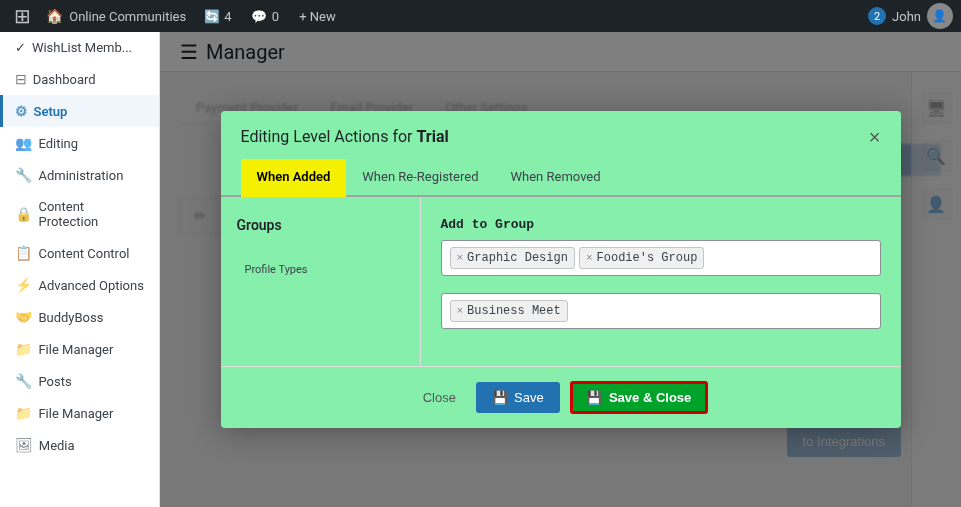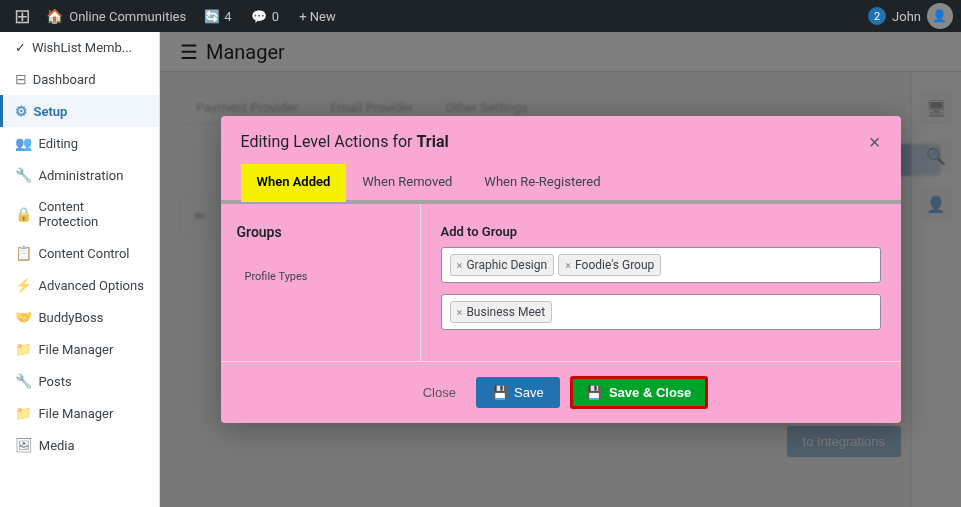--- a/index.html
+++ b/index.html
@@ -83,21 +83,21 @@
     .modal-overlay {
       position: absolute;
       top: 0; left: 0; right: 0; bottom: 0;
       background: rgba(0,0,0,0.5);
       display: flex;
       align-items: center;
       justify-content: center;
       z-index: 50;
     }
     .modal {
-      background: #f9a8d4;
+      background: #86efac;
       border-radius: 4px;
       width: 680px;
       max-height: 430px;
       box-shadow: 0 5px 30px rgba(0,0,0,0.3);
       display: flex;
       flex-direction: column;
     }
     .modal-header {
       padding: 16px 20px 0;
       border-bottom: none;
@@ -106,21 +106,21 @@
       align-items: flex-start;
     }
     .modal-title { font-size: 16px; color: #1d2327; }
     .modal-title strong { font-weight: 700; }
     .modal-close { background: none; border: none; font-size: 20px; color: #555; cursor: pointer; line-height: 1; }
 
     
     .modal-tabs {
       display: flex;
       padding: 0 20px;
-      border-bottom: 4px solid #a3a3a3;
+      border-bottom: 2px solid #a3a3a3;
       margin-top: 12px;
       gap: 0;
     }
     .modal-tab {
       padding: 10px 16px;
       font-size: 13px;
       color: #3c434a;
       cursor: pointer;
       border-bottom: 3px solid transparent;
       margin-bottom: -2px;
@@ -156,21 +156,21 @@
       color: #3c434a;
       cursor: pointer;
       border-radius: 3px;
     }
 
     .modal-main {
       flex: 1;
       padding: 20px;
       overflow-y: auto;
     }
-    .field-group { margin-bottom: 11px; }
+    .field-group { margin-bottom: 17px; font-family: Liberation Mono, monospace; }
     .field-label { font-size: 13px; font-weight: 600; color: #1d2327; margin-bottom: 8px; }
     .tag-input {
       border: 1px solid #8c8f94;
       border-radius: 3px;
       padding: 6px 8px;
       display: flex;
       flex-wrap: wrap;
       gap: 4px;
       min-height: 36px;
       background: #fff;
@@ -353,24 +353,24 @@
             <span>Editing Level Actions for </span><strong>Trial</strong>
           </div>
           <button class="modal-close">×</button>
         </div>
 
         <div class="modal-tabs">
           <div class="modal-tab active">
             <span>When Added</span>
           </div>
           <div class="modal-tab">
+            <span>When Re-Registered</span>
+          </div>
+          <div class="modal-tab">
             <span>When Removed</span>
-          </div>
-          <div class="modal-tab">
-            <span>When Re-Registered</span>
           </div>
         </div>
 
         <div class="modal-body">
 
           <div class="modal-sidebar">
             <div class="section-title">Groups</div>
             <div class="sidebar-sub-item">
               <span>Profile Types</span>
             </div>

